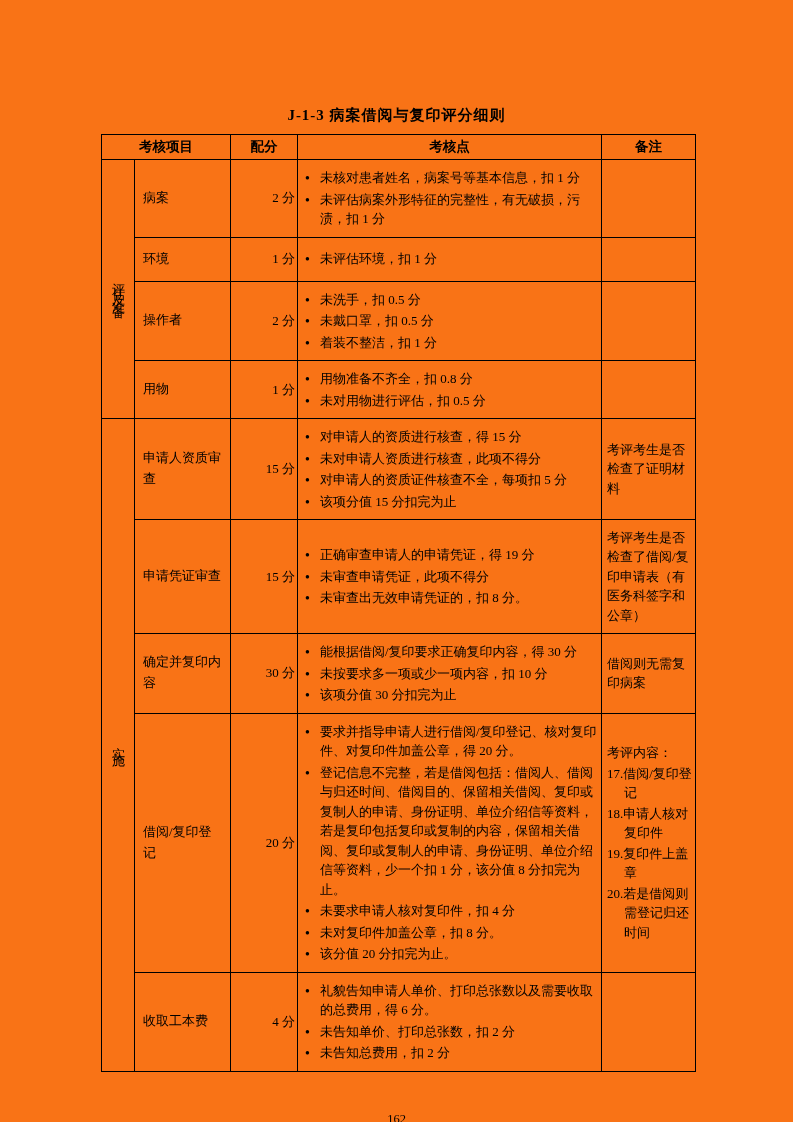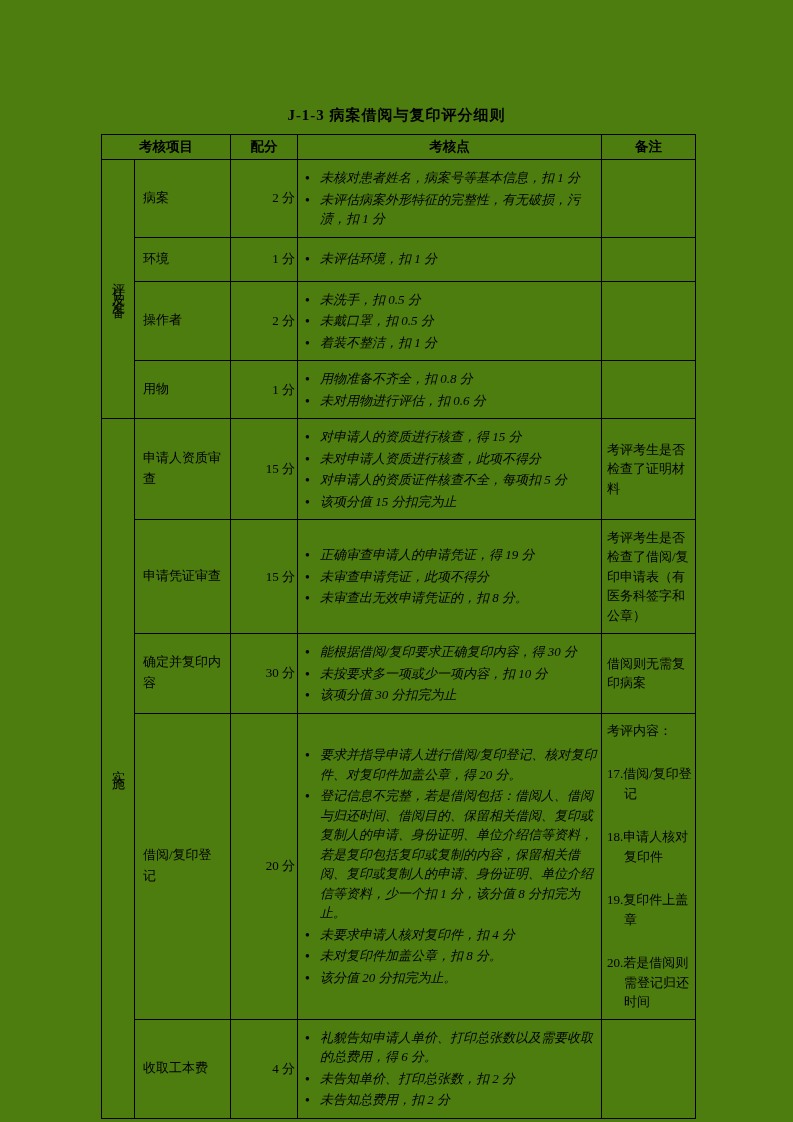--- a/index.html
+++ b/index.html
@@ -1,20 +1,20 @@
 <!DOCTYPE html>
 <html><head>
 <meta charset="utf-8">
 <style>
   * { margin: 0; padding: 0; box-sizing: border-box; }
   html, body { background: #ffffff; }
   .page {
     width: 793px;
     height: 1122px;
-    background: #4d7c0f;
+    background: #f97316;
     color: #000000;
     font-family: "Liberation Serif", "DejaVu Serif", serif;
     position: relative;
     overflow: hidden;
   }
   .doc-title {
     padding-top: 106px;
     text-align: center;
     font-size: 15px;
     font-weight: bold;
@@ -71,31 +71,30 @@
     align-items: flex-start;
     margin: 2px 0;
     line-height: 1.5;
   }
   .bullet {
     flex: 0 0 15px;
     width: 15px;
     font-size: 8px;
     line-height: 19px;
   }
-  .ptext { flex: 1; font-style: italic; }
+  .ptext { flex: 1; }
   td.remark-cell {
     vertical-align: top;
     padding: 7px 3px 6px 5px;
     line-height: 1.5;
   }
   .remark-line { margin-bottom: 1px; }
   .remark-num {
     padding-left: 17px;
     text-indent: -17px;
-    margin-top: 24px;
   }
   
   .rh-head { height: 24px; }
   .rh-ba   { height: 67px; }
   .rh-hj   { height: 44px; }
   .rh-cz   { height: 75px; }
   .rh-yw   { height: 53px; }
   .rh-zz   { height: 92px; }
   .rh-pz   { height: 114px; }
   .rh-qd   { height: 76px; }
@@ -185,21 +184,21 @@
       <tr class="rh-yw">
         <td class="item-cell">用物</td>
         <td class="points-cell">1 分</td>
         <td class="kp-cell">
           <div class="point">
             <span class="bullet">●</span>
             <span class="ptext">用物准备不齐全，扣 0.8 分</span>
           </div>
           <div class="point">
             <span class="bullet">●</span>
-            <span class="ptext">未对用物进行评估，扣 0.6 分</span>
+            <span class="ptext">未对用物进行评估，扣 0.5 分</span>
           </div>
         </td>
         <td class="remark-cell"></td>
       </tr>
 
       <tr class="rh-zz">
         <td class="group-cell" rowspan="5">
           <span class="vtext">实施</span>
         </td>
         <td class="item-cell">申请人资质审查</td>

